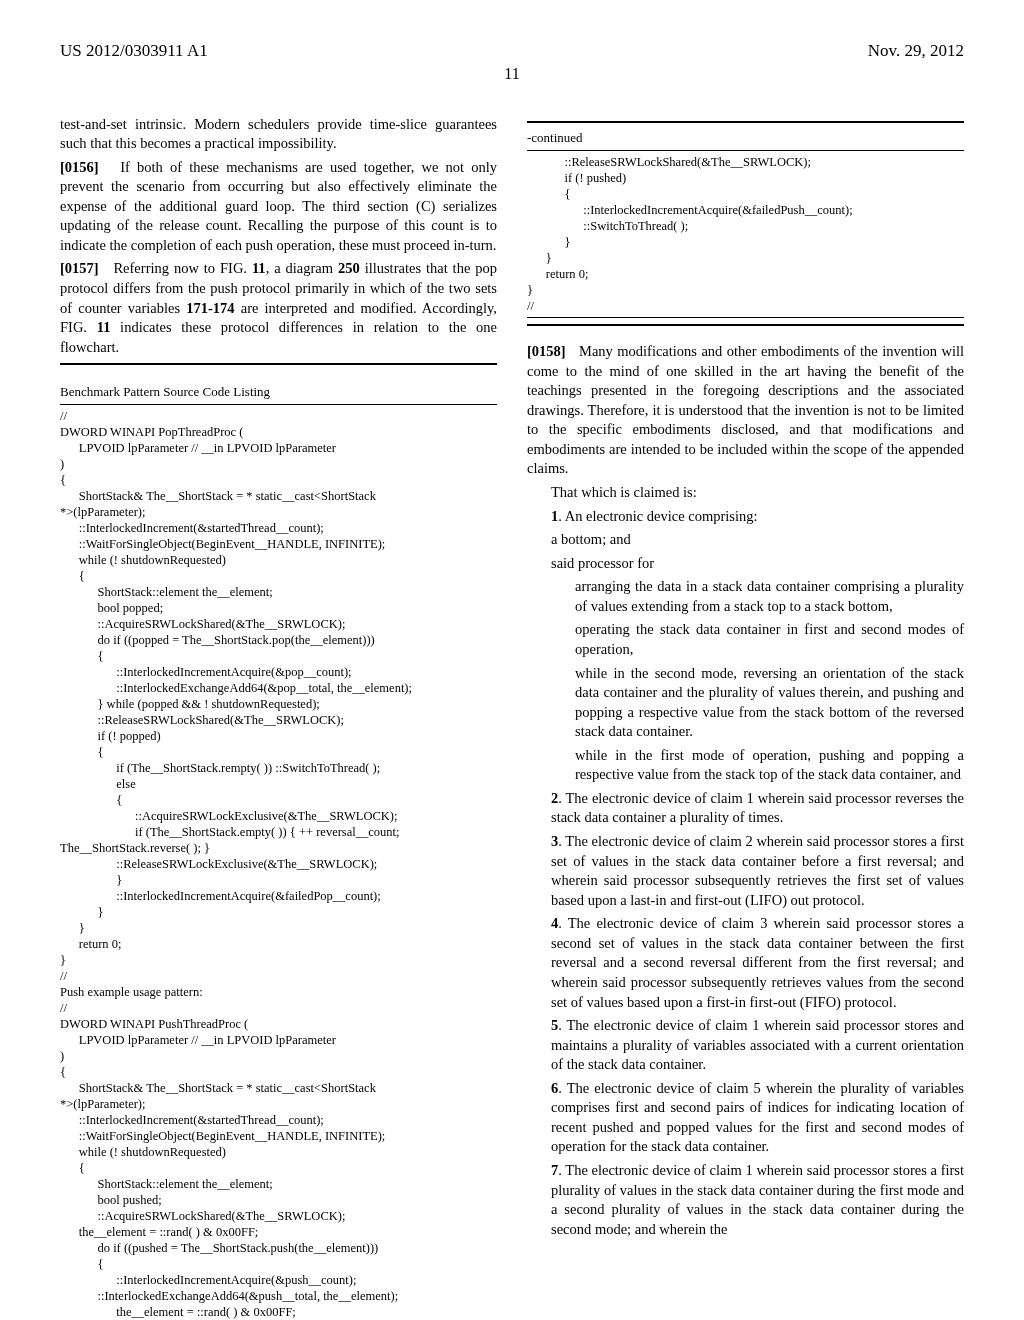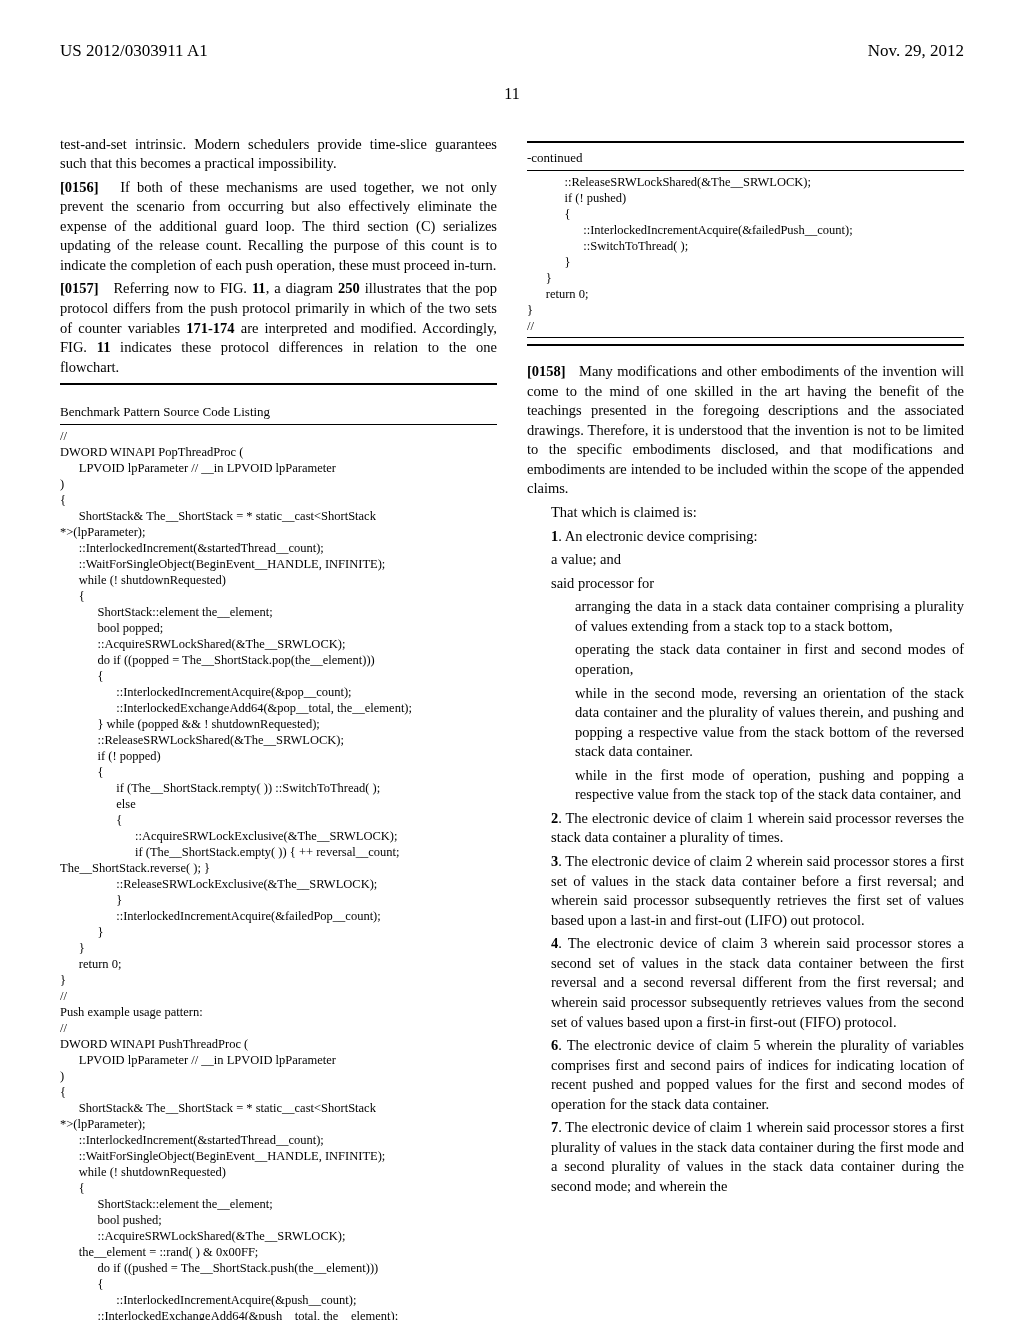--- a/index.html
+++ b/index.html
@@ -7,21 +7,20 @@
     font-size: 14.5px;
     line-height: 1.35;
     margin: 0;
     padding: 40px 60px;
     background: white;
     color: black;
   }
   .header {
     display: flex;
     justify-content: space-between;
-    margin-bottom: 20px;
     font-size: 17px;
   }
   .page-number {
     text-align: center;
     font-size: 16px;
     margin-bottom: 30px;
   }
   .columns {
     display: flex;
     gap: 30px;
@@ -169,26 +168,27 @@
     <hr class="thin">
     <hr class="thick">
 
     <p style="margin-top:16px">
       <span class="para-num">[0158]</span>&nbsp;&nbsp;&nbsp;<span>Many modifications and other embodiments of the invention will come to the mind of one skilled in the art having the benefit of the teachings presented in the foregoing descriptions and the associated drawings. Therefore, it is understood that the invention is not to be limited to the specific embodiments disclosed, and that modifications and embodiments are intended to be included within the scope of the appended claims.</span>
     </p>
 
     <p class="indent1">That which is claimed is:</p>
 
     <p class="indent1"><span class="claim-num">1</span><span>. An electronic device comprising:</span></p>
-    <p class="indent1">a value; and</p>
+    <p class="indent1">a bottom; and</p>
     <p class="indent1">said processor for</p>
     <p class="indent2">arranging the data in a stack data container comprising a plurality of values extending from a stack top to a stack bottom,</p>
     <p class="indent2">operating the stack data container in first and second modes of operation,</p>
     <p class="indent2">while in the second mode, reversing an orientation of the stack data container and the plurality of values therein, and pushing and popping a respective value from the stack bottom of the reversed stack data container.</p>
     <p class="indent2">while in the first mode of operation, pushing and popping a respective value from the stack top of the stack data container, and</p>
 
     <p class="indent1"><span class="claim-num">2</span><span>. The electronic device of claim 1 wherein said processor reverses the stack data container a plurality of times.</span></p>
     <p class="indent1"><span class="claim-num">3</span><span>. The electronic device of claim 2 wherein said processor stores a first set of values in the stack data container before a first reversal; and wherein said processor subsequently retrieves the first set of values based upon a last-in and first-out (LIFO) out protocol.</span></p>
     <p class="indent1"><span class="claim-num">4</span><span>. The electronic device of claim 3 wherein said processor stores a second set of values in the stack data container between the first reversal and a second reversal different from the first reversal; and wherein said processor subsequently retrieves values from the second set of values based upon a first-in first-out (FIFO) protocol.</span></p>
+    <p class="indent1"><span class="claim-num">5</span><span>. The electronic device of claim 1 wherein said processor stores and maintains a plurality of variables associated with a current orientation of the stack data container.</span></p>
     <p class="indent1"><span class="claim-num">6</span><span>. The electronic device of claim 5 wherein the plurality of variables comprises first and second pairs of indices for indicating location of recent pushed and popped values for the first and second modes of operation for the stack data container.</span></p>
     <p class="indent1"><span class="claim-num">7</span><span>. The electronic device of claim 1 wherein said processor stores a first plurality of values in the stack data container during the first mode and a second plurality of values in the stack data container during the second mode; and wherein the</span></p>
   </div>
 </div>
 
 </body></html>

